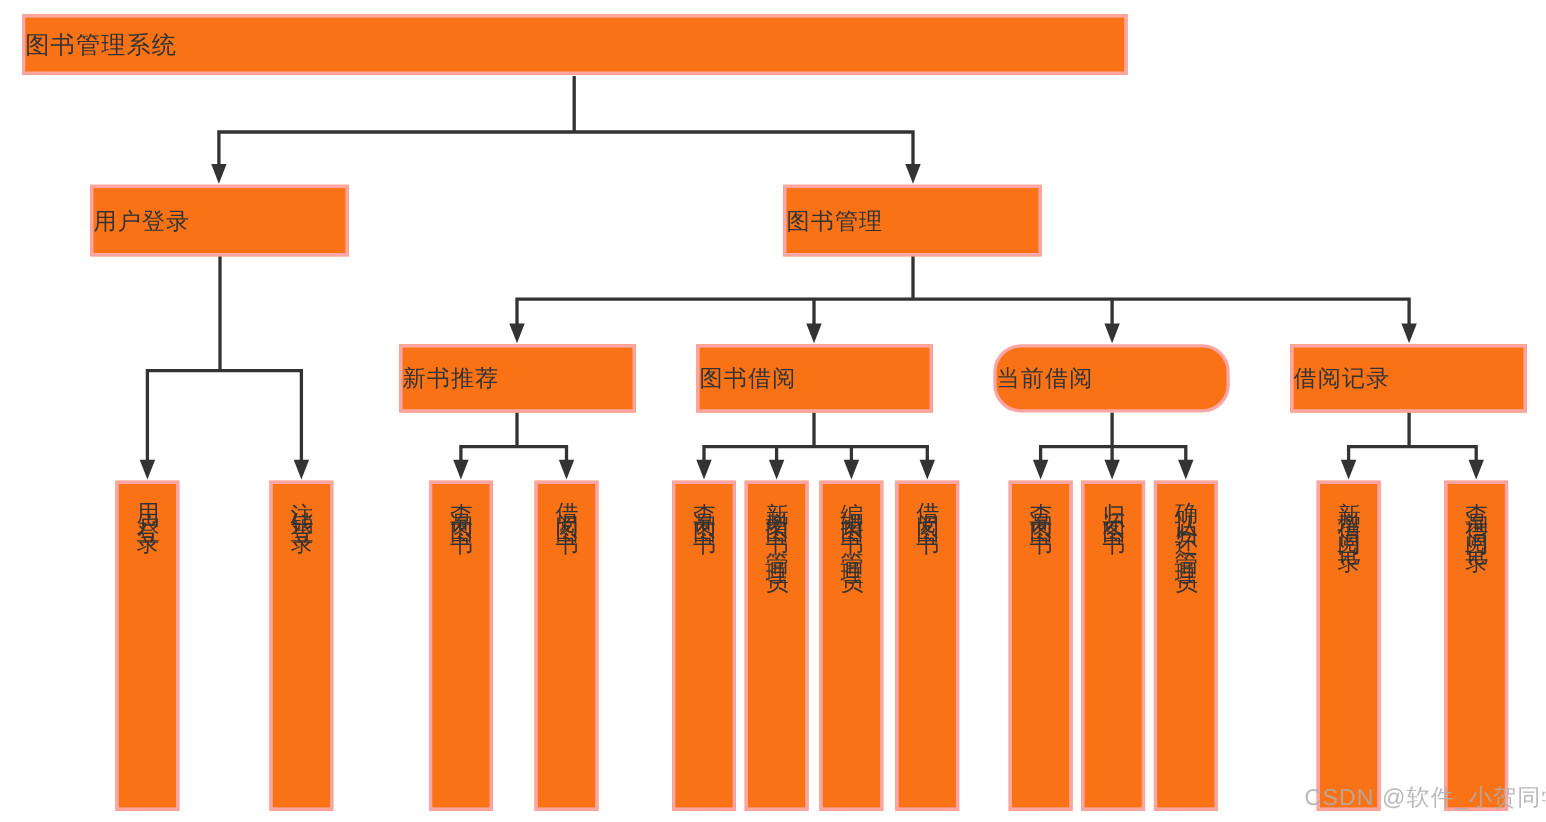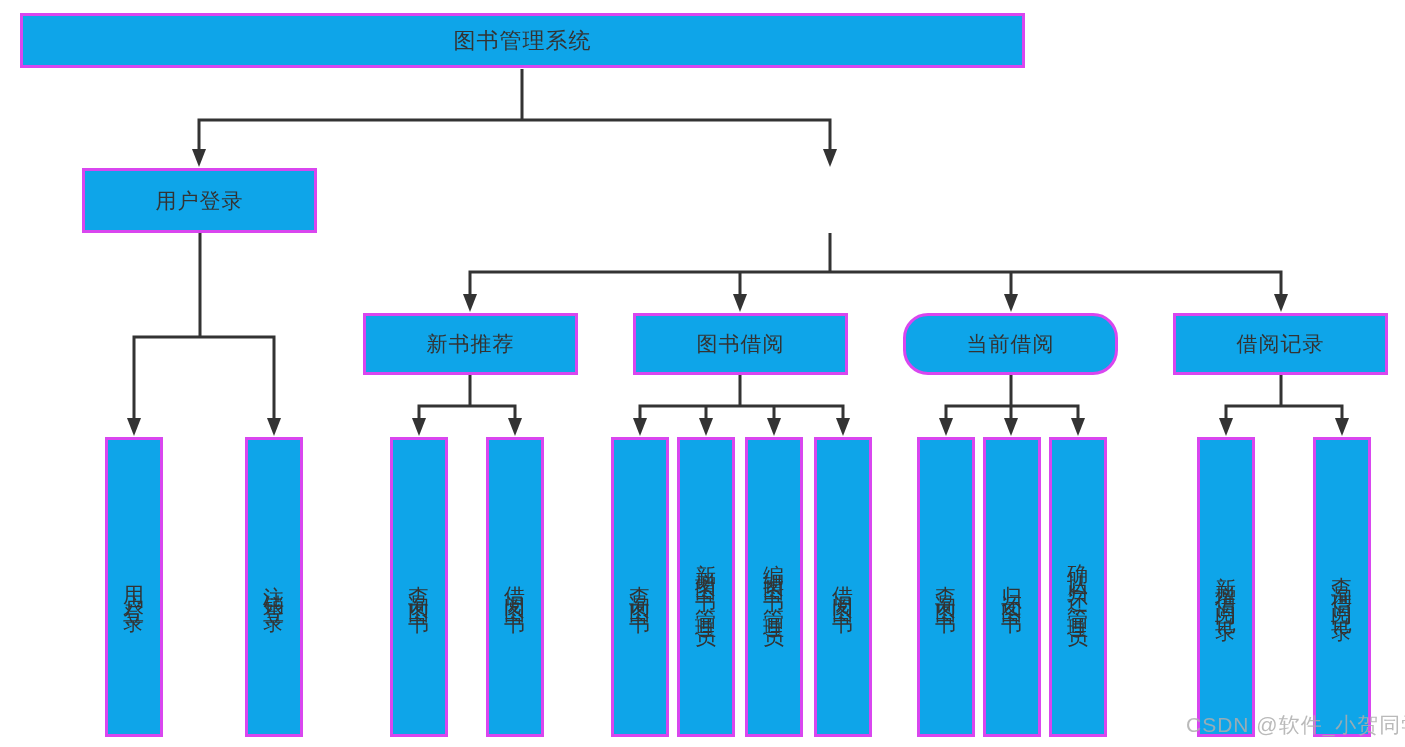--- a/index.html
+++ b/index.html
@@ -11,23 +11,23 @@
     color:#333333;
     overflow:hidden;
   }
   .lines {
     position:absolute; left:0; top:0; width:1405px; height:747px;
     pointer-events:none;
   }
   .node {
     position:absolute;
     box-sizing:border-box;
-    border:3px solid #d946ef;
-    background:#0ea5e9;
-    display:flex; align-items:center; justify-content:center;
+    border:3px solid #fca5a5;
+    background:#f97316;
+    display:flex; align-items:center; justify-content:flex-start;
     font-size:21px;
     letter-spacing:1px;
     z-index:2;
   }
   .node.root { font-size:22px; }
   .node.leaf {
     writing-mode:vertical-rl;
     text-orientation:mixed;
     letter-spacing:9px;
     font-size:21px;
@@ -96,20 +96,23 @@
     </g>
   </svg>
 
   <div class="node root" style="left:20px; top:13px; width:1005px; height:55px;">
     <span>图书管理系统</span>
   </div>
 
   <div class="node" style="left:82px; top:168px; width:235px; height:65px;">
     <span>用户登录</span>
   </div>
+  <div class="node" style="left:712px; top:168px; width:235px; height:65px;">
+    <span>图书管理</span>
+  </div>
 
   <div class="node" style="left:363px; top:313px; width:215px; height:62px;">
     <span>新书推荐</span>
   </div>
   <div class="node" style="left:633px; top:313px; width:215px; height:62px;">
     <span>图书借阅</span>
   </div>
   <div class="node" style="left:903px; top:313px; width:215px; height:62px;border-radius:25px;">
     <span>当前借阅</span>
   </div>

